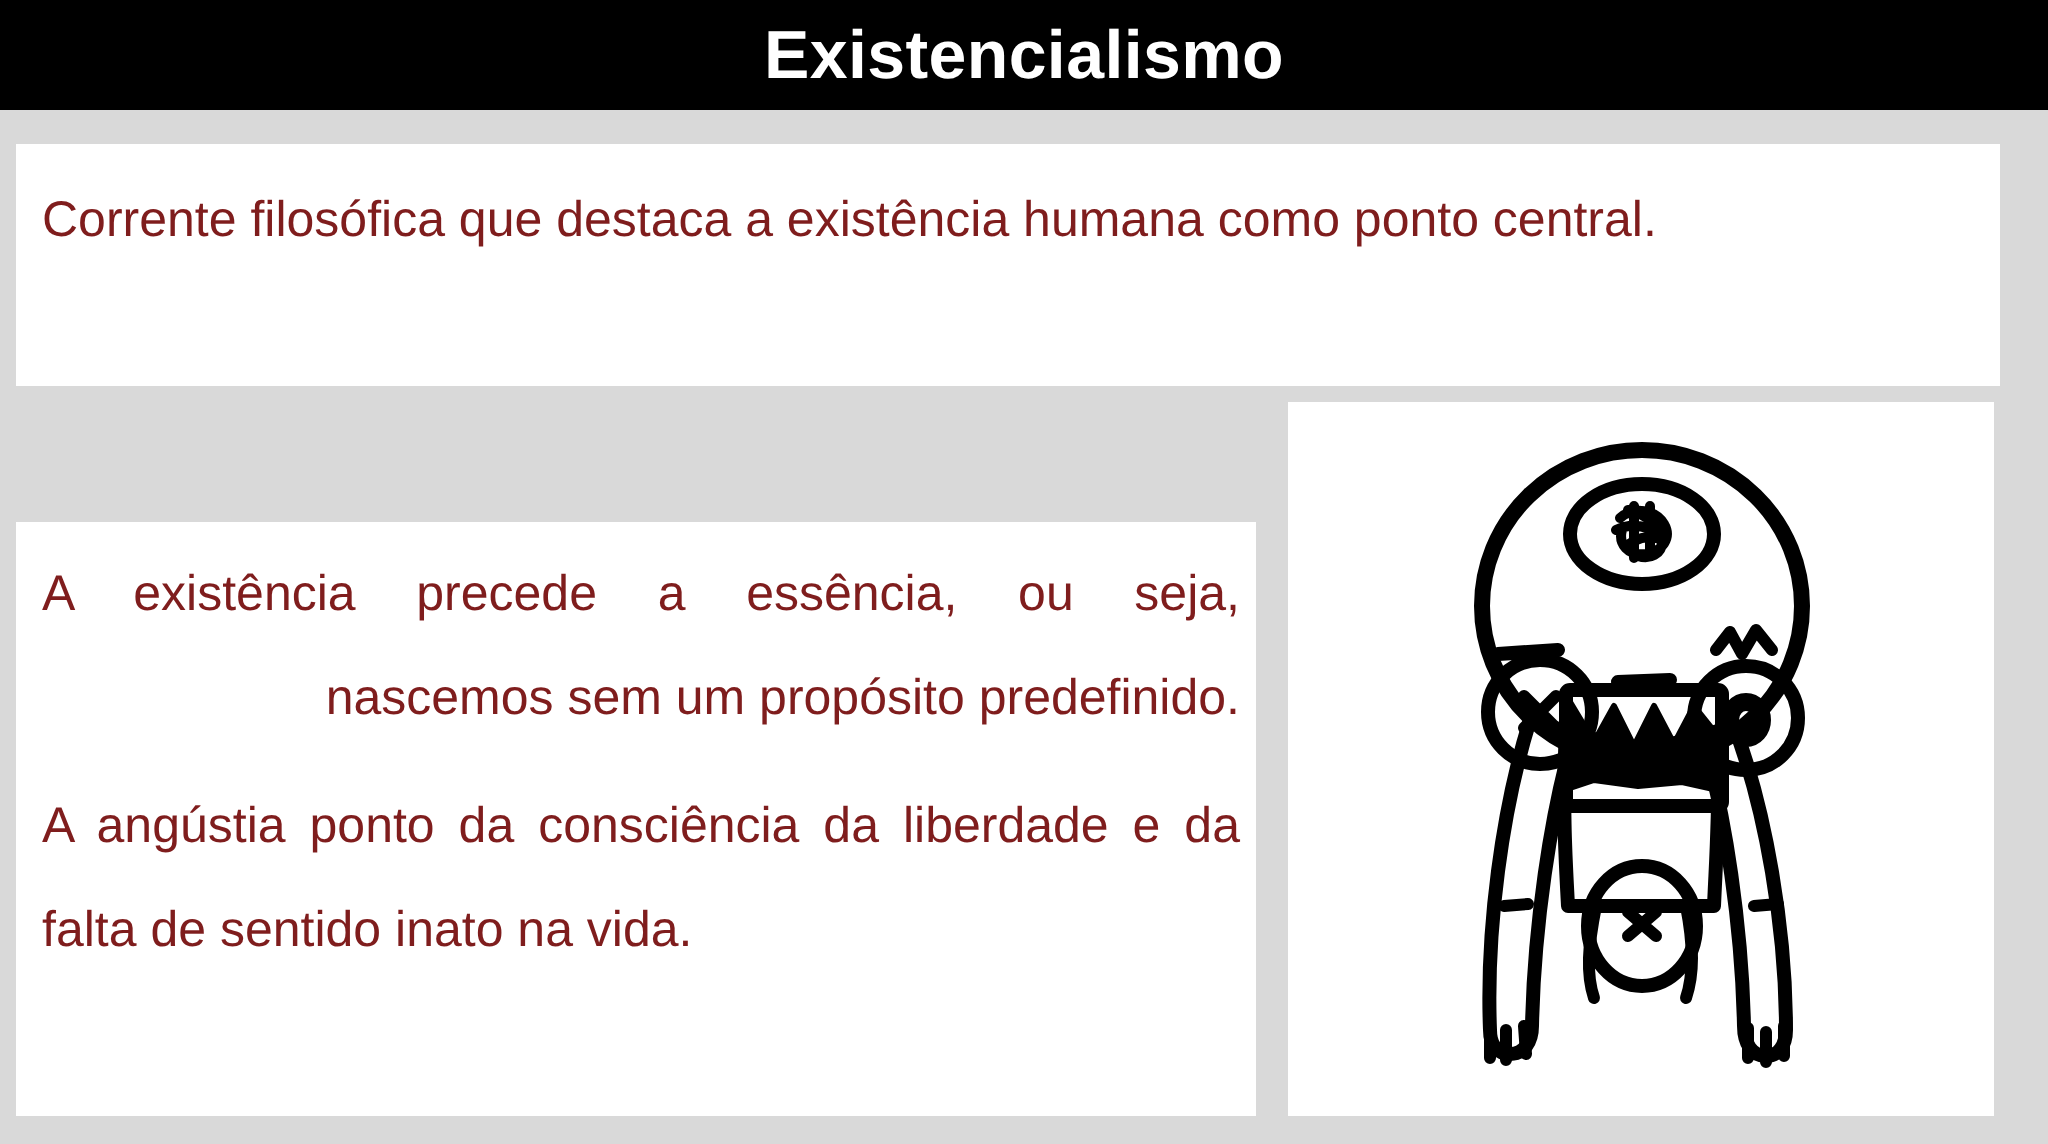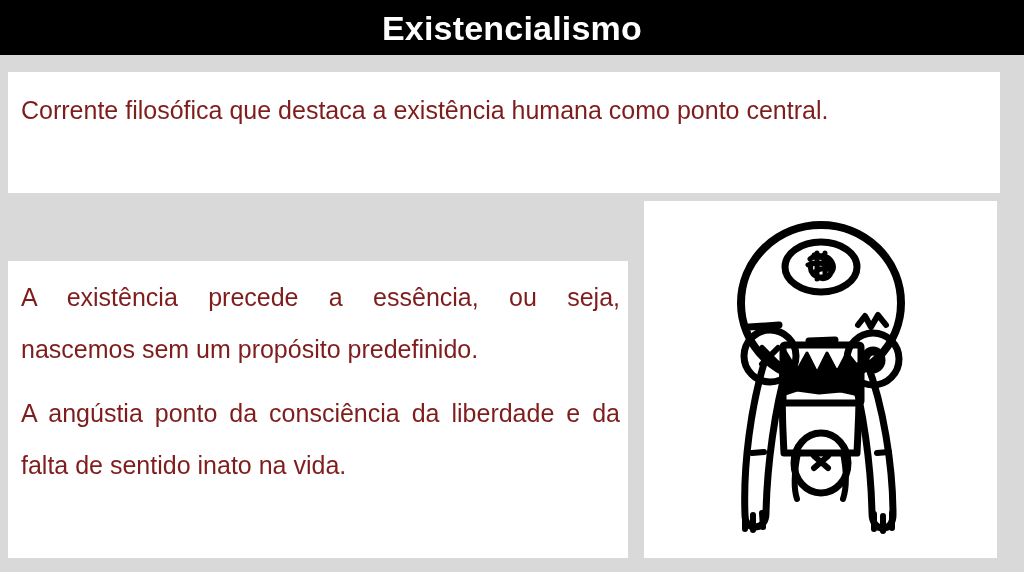--- a/index.html
+++ b/index.html
@@ -69,21 +69,21 @@
   #card-premise {
     left: 8px;
     top: 225px;
     width: 620px;
     height: 118px;
     padding: 10px 8px 0 13px;
     margin-top: 36px;
   }
 
   #card-premise .card-text {
-    text-align: left;
+    text-align: right;
   }
 
   #card-premise .line-justified {
     text-align: justify;
     text-align-last: justify;
   }
 
   #card-anguish {
     left: 8px;
     top: 375px;

